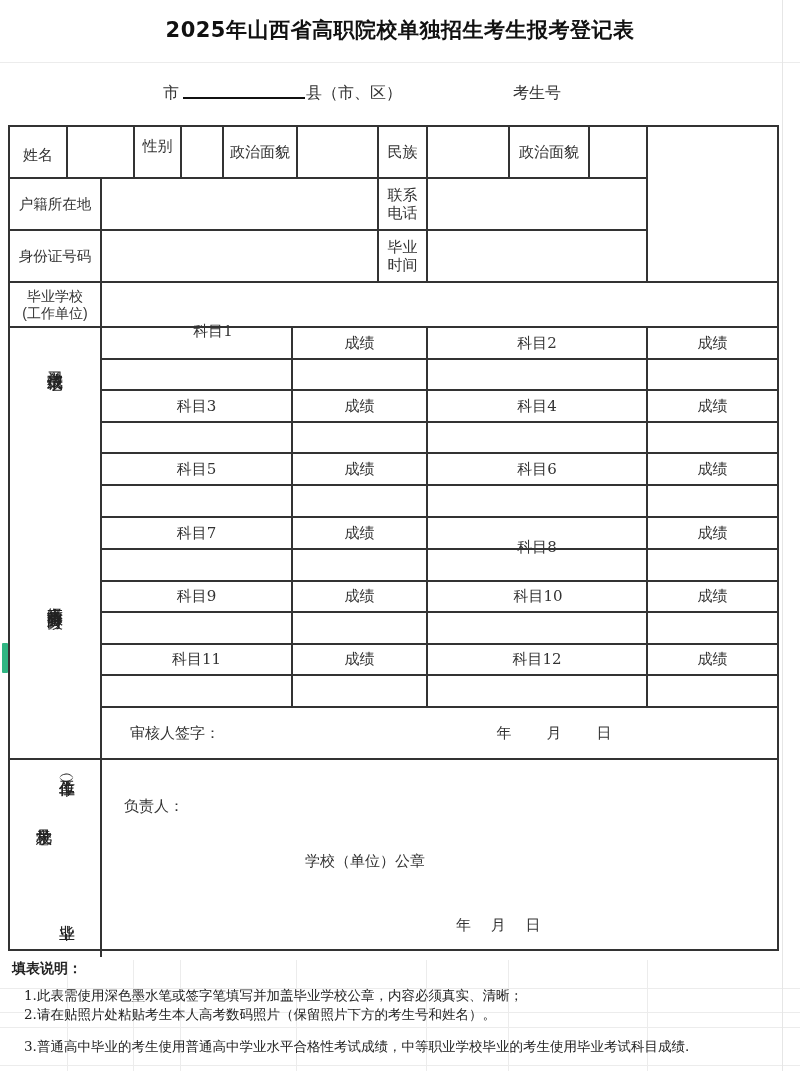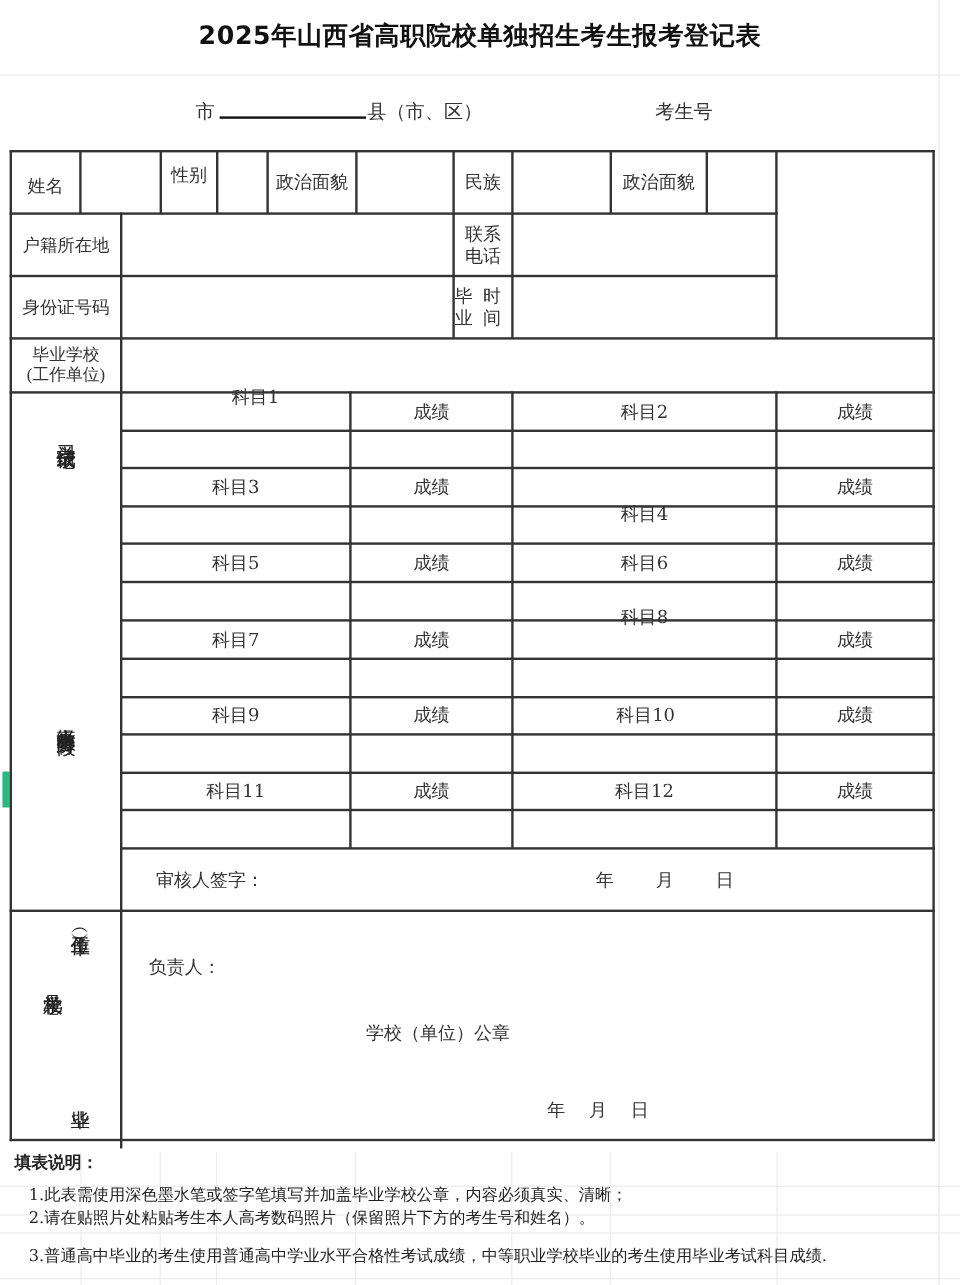--- a/index.html
+++ b/index.html
@@ -9,21 +9,21 @@
   .grid-bg .v{position:absolute;top:960px;height:111px;width:1px;background:#ececec;}
   .right-gutter{position:absolute;left:782px;top:0;width:1px;height:1071px;background:#e6e6e6;}
   .title{position:absolute;left:0;top:16px;width:800px;text-align:center;font-family:"DejaVu Sans","Liberation Sans",sans-serif;font-weight:bold;font-size:21px;color:#111;letter-spacing:0.5px;}
   .subhead{position:absolute;top:83px;font-size:16px;color:#333;}
   .underline{display:inline-block;width:122px;border-bottom:2px solid #111;height:14px;vertical-align:baseline;margin:0 2px;}
   .cell{position:absolute;box-sizing:border-box;display:flex;align-items:center;justify-content:center;font-size:15px;color:#333;}
   .line{position:absolute;background:#333;}
   .hl{height:2px;}
   .vl{width:2px;}
   .vtext{writing-mode:vertical-rl;text-orientation:upright;letter-spacing:1px;font-family:"DejaVu Sans","Liberation Sans",sans-serif;font-size:16px;color:#222;}
-  .sans{font-family:Liberation Serif, serif;}
+  .sans{font-family:Liberation Sans, sans-serif;}
   .notes{position:absolute;left:12px;font-size:13.5px;color:#222;}
   .marker{position:absolute;left:2px;top:643px;width:6px;height:30px;background:#2fb582;border-radius:1px;}
 </style>
 </head>
 <body>
 
 <div class="grid-bg">
   <div class="h" style="top:62px"></div>
   <div class="h" style="top:988px"></div>
   <div class="h" style="top:1012px"></div>
@@ -38,21 +38,21 @@
   <div class="v" style="left:647px"></div>
 </div>
 <div class="right-gutter"></div>
 <div class="marker"></div>
 
 <div class="title">2025年山西省高职院校单独招生考生报考登记表</div>
 
 <div class="subhead" style="left:163px">市</div>
 <div class="subhead" style="left:181px;top:83px"><span class="underline"></span></div>
 <div class="subhead" style="left:306px">县（市、区）</div>
-<div class="subhead" style="left:546px">考生号</div>
+<div class="subhead" style="left:513px">考生号</div>
 
 <div class="line hl" style="left:8px;top:125px;width:771px"></div>
 <div class="line vl" style="left:8px;top:125px;height:826px"></div>
 <div class="line vl" style="left:777px;top:125px;height:826px"></div>
 <div class="line hl" style="left:8px;top:949px;width:771px"></div>
 
 <div class="line hl" style="left:8px;top:177px;width:640px"></div>
 <div class="line vl" style="left:66px;top:125px;height:53px"></div>
 <div class="line vl" style="left:133px;top:125px;height:53px"></div>
 <div class="line vl" style="left:180px;top:125px;height:53px"></div>
@@ -101,21 +101,21 @@
 <div class="cell sans" style="left:10px;top:179px;width:90px;height:50px;font-size:14.5px">户籍所在地</div>
 <div class="cell" style="left:102px;top:179px;width:275px;height:50px"></div>
 <div class="cell" style="left:379px;top:179px;width:47px;height:50px;flex-direction:column;line-height:18px">
   <span>联系</span>
   <span>电话</span>
 </div>
 <div class="cell" style="left:428px;top:179px;width:218px;height:50px"></div>
 
 <div class="cell sans" style="left:10px;top:231px;width:90px;height:50px;font-size:14.5px">身份证号码</div>
 <div class="cell" style="left:102px;top:231px;width:275px;height:50px"></div>
-<div class="cell" style="left:379px;top:231px;width:47px;height:50px;flex-direction:row;line-height:18px">
+<div class="cell" style="left:379px;top:231px;width:47px;height:50px;flex-direction:column;line-height:18px">
   <span>毕业</span>
   <span>时间</span>
 </div>
 <div class="cell" style="left:428px;top:231px;width:218px;height:50px"></div>
 
 <div class="cell sans" style="left:10px;top:283px;width:90px;height:43px;flex-direction:column;line-height:17px;font-size:14px">
   <span>毕业学校</span>
   <span>(工作单位)</span>
 </div>
 <div class="cell" style="left:102px;top:283px;width:675px;height:43px"></div>
@@ -127,39 +127,39 @@
 <div class="cell" style="left:293px;top:328px;width:133px;height:30px">成绩</div>
 <div class="cell" style="left:428px;top:328px;width:218px;height:30px">科目2</div>
 <div class="cell" style="left:648px;top:328px;width:129px;height:30px">成绩</div>
 <div class="cell" style="left:102px;top:360px;width:189px;height:29px"></div>
 <div class="cell" style="left:293px;top:360px;width:133px;height:29px"></div>
 <div class="cell" style="left:428px;top:360px;width:218px;height:29px"></div>
 <div class="cell" style="left:648px;top:360px;width:129px;height:29px"></div>
 
 <div class="cell" style="left:102px;top:391px;width:189px;height:30px">科目3</div>
 <div class="cell" style="left:293px;top:391px;width:133px;height:30px">成绩</div>
-<div class="cell" style="left:428px;top:413px;width:218px;height:30px">科目4</div>
+<div class="cell" style="left:428px;top:391px;width:218px;height:30px">科目4</div>
 <div class="cell" style="left:648px;top:391px;width:129px;height:30px">成绩</div>
 <div class="cell" style="left:102px;top:423px;width:189px;height:29px"></div>
 <div class="cell" style="left:293px;top:423px;width:133px;height:29px"></div>
 <div class="cell" style="left:428px;top:423px;width:218px;height:29px"></div>
 <div class="cell" style="left:648px;top:423px;width:129px;height:29px"></div>
 
 <div class="cell" style="left:102px;top:454px;width:189px;height:30px">科目5</div>
 <div class="cell" style="left:293px;top:454px;width:133px;height:30px">成绩</div>
 <div class="cell" style="left:428px;top:454px;width:218px;height:30px">科目6</div>
 <div class="cell" style="left:648px;top:454px;width:129px;height:30px">成绩</div>
 <div class="cell" style="left:102px;top:486px;width:189px;height:30px"></div>
 <div class="cell" style="left:293px;top:486px;width:133px;height:30px"></div>
 <div class="cell" style="left:428px;top:486px;width:218px;height:30px"></div>
 <div class="cell" style="left:648px;top:486px;width:129px;height:30px"></div>
 
 <div class="cell" style="left:102px;top:518px;width:189px;height:30px">科目7</div>
 <div class="cell" style="left:293px;top:518px;width:133px;height:30px">成绩</div>
-<div class="cell" style="left:428px;top:499px;width:218px;height:30px">科目8</div>
+<div class="cell" style="left:428px;top:532px;width:218px;height:30px">科目8</div>
 <div class="cell" style="left:648px;top:518px;width:129px;height:30px">成绩</div>
 <div class="cell" style="left:102px;top:550px;width:189px;height:30px"></div>
 <div class="cell" style="left:293px;top:550px;width:133px;height:30px"></div>
 <div class="cell" style="left:428px;top:550px;width:218px;height:30px"></div>
 <div class="cell" style="left:648px;top:550px;width:129px;height:30px"></div>
 
 <div class="cell" style="left:102px;top:582px;width:189px;height:29px">科目9</div>
 <div class="cell" style="left:293px;top:582px;width:133px;height:29px">成绩</div>
 <div class="cell" style="left:428px;top:582px;width:220px;height:29px">科目10</div>
 <div class="cell" style="left:648px;top:582px;width:129px;height:29px">成绩</div>

